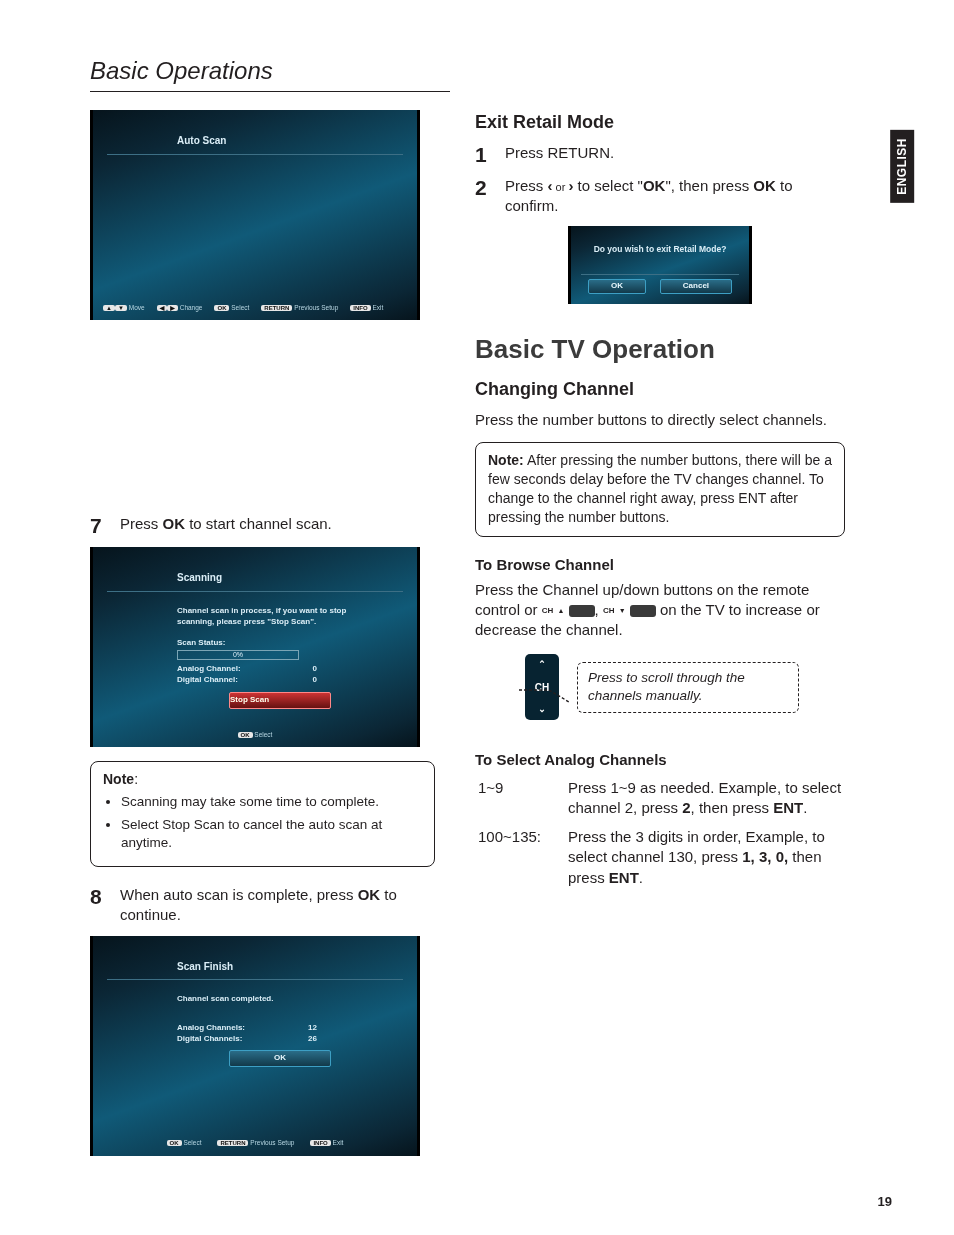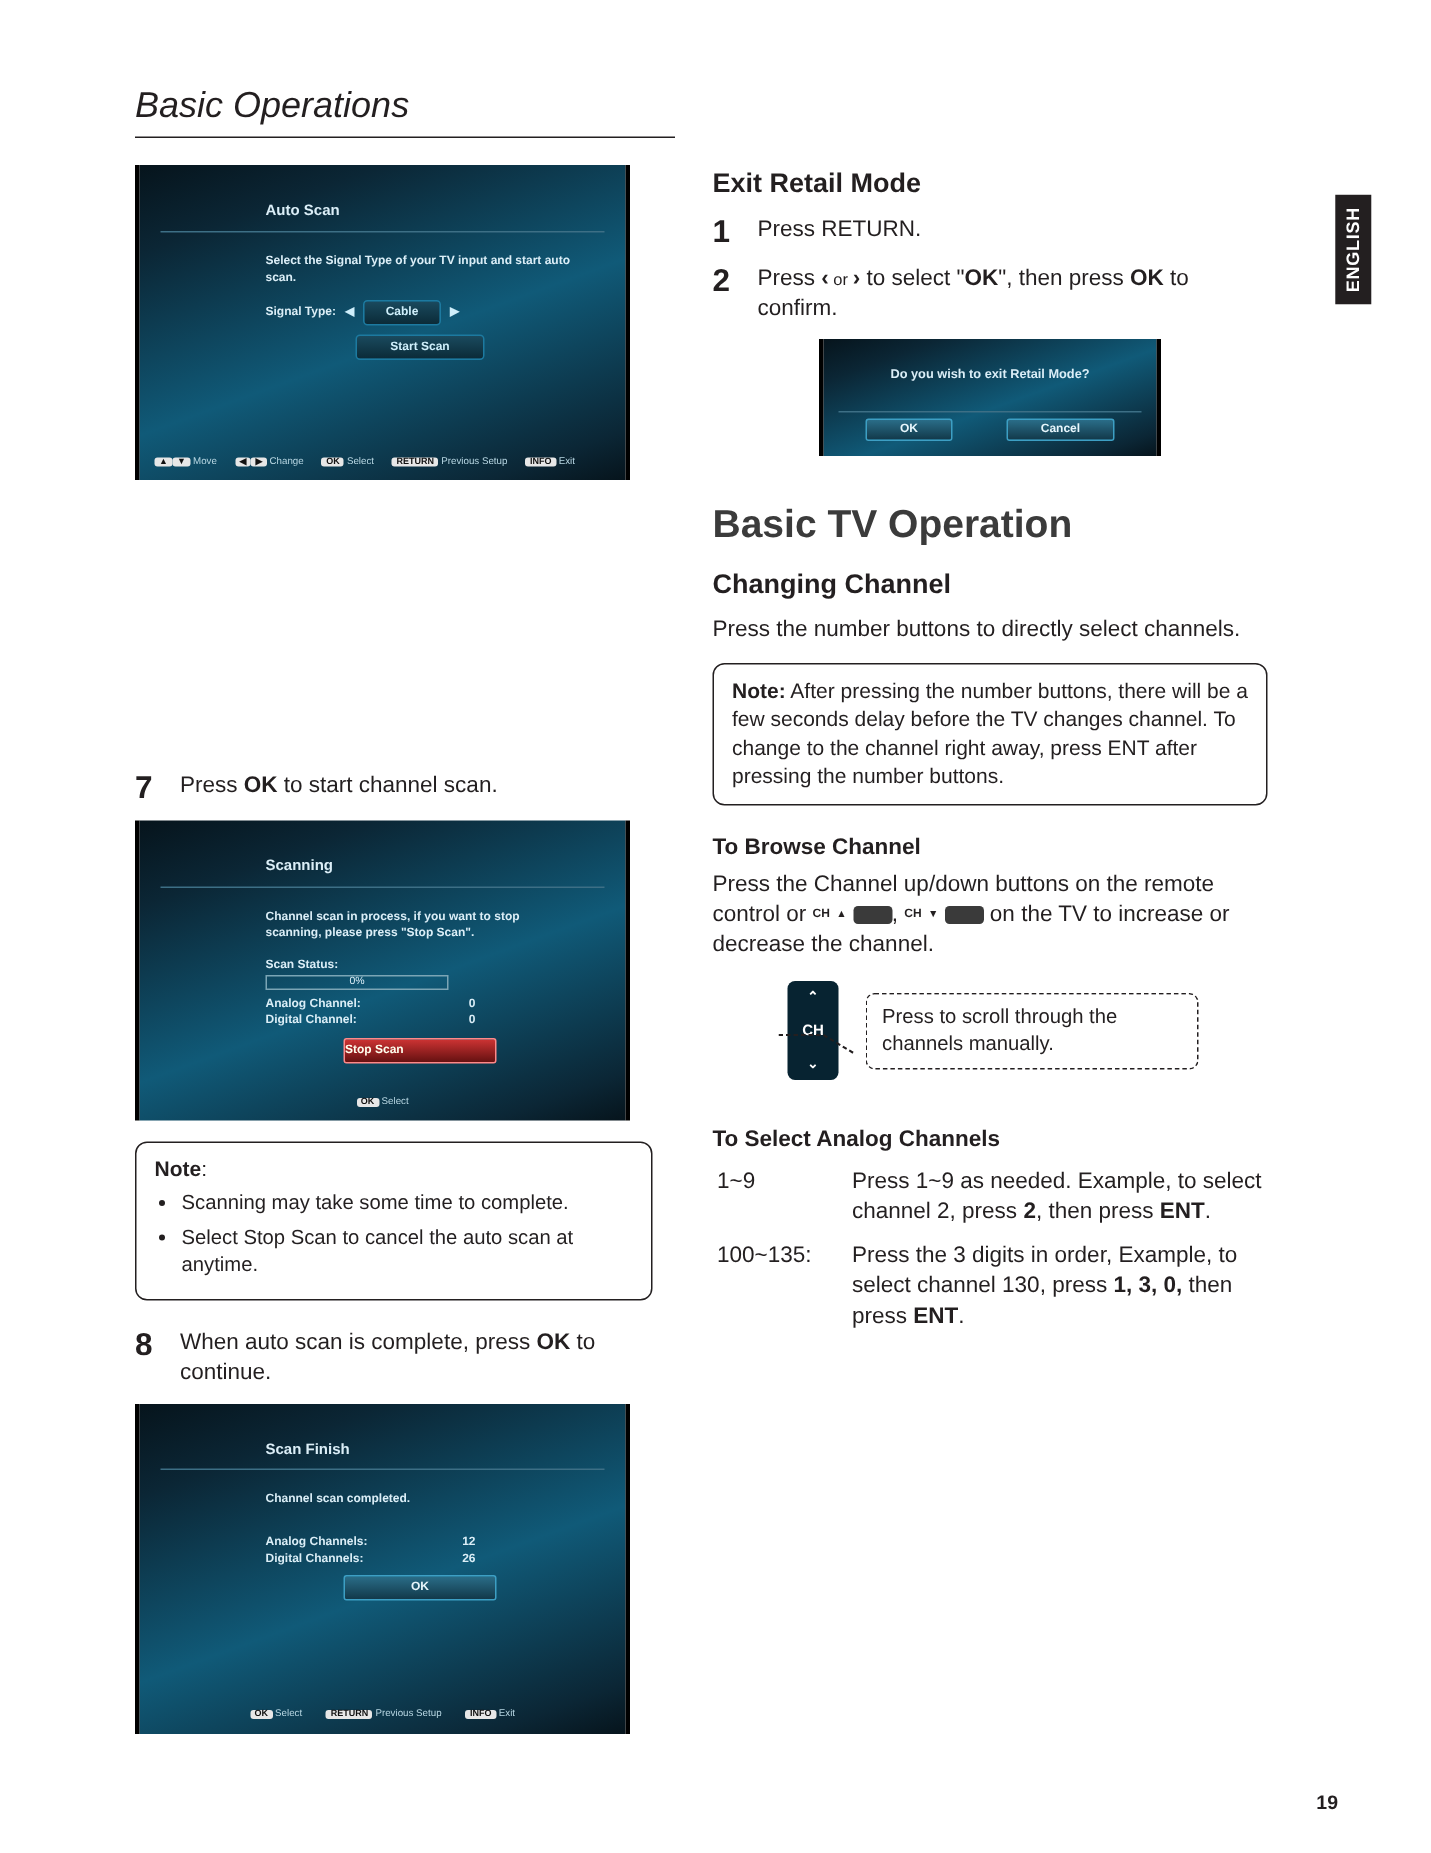--- a/index.html
+++ b/index.html
@@ -116,21 +116,21 @@
   .tv .prog-outer .pct { position:absolute; left:50%; top:-1px; transform:translateX(-50%); font-size:7px; }
   .tv .kv { display:flex; justify-content:space-between; font-size:8px; font-weight:700; width:140px;gap:32px; }
   .tv .stop { 
     display:block; margin:6px auto 0 auto; width:100px; text-align:left;
     background: linear-gradient(#c33,#611); border:1px solid #f88; color:#ffe; font-size:8px; font-weight:700; padding:2px 0; border-radius:2px;
   }
   .tv .okbtn {
     display:block; margin:6px auto 0 auto; width:100px; text-align:center;
     background: linear-gradient(#2a6d88,#12394a); border:1px solid #3d9fc4; color:#e7f6fc; font-size:8px; font-weight:700; padding:2px 0; border-radius:2px;
   }
-  .tv.small { height: 78px; width: 228px; padding: 18px 10px 6px 10px; margin: 10px auto 0 auto;}
+  .tv.small { height: 78px; width: 184px; padding: 18px 10px 6px 10px; margin: 10px auto 0 auto;}
   .tv.small .q { text-align:center; font-weight:700; font-size:8.5px; margin-bottom:18px; }
   .tv.small .btnrow { display:flex; justify-content:space-around; border-top:1px solid #3d6f85; padding-top:4px;}
   .tv.small .sbtn { 
     background: linear-gradient(#2a6d88,#12394a); border:1px solid #3d9fc4; color:#e7f6fc; font-size:8px; font-weight:700; padding:1px 22px; border-radius:2px;
   }
   .note-box {
     border: 1px solid #231f20;
     border-radius: 8px;
     padding: 8px 12px 10px 12px;
     font-size: 14px;
@@ -169,20 +169,21 @@
     box-sizing:border-box;
   }
   .ch-btn .tri { font-size:9px; line-height:1; }
   .callout {
     border:1.5px dashed #231f20;
     border-radius:6px;
     padding:6px 10px;
     font-size:13.5px;
     width:200px;
     position:relative;
+    font-style:italic;
   }
   .callout-line {
     position:absolute;
     left:-58px;
     top:20px;
     width:60px;
     height:24px;
   }
   .analog-table { width:100%; font-size:15px; }
   .analog-table td:first-child { width:86px; vertical-align:top; padding-bottom:6px;}
@@ -197,32 +198,20 @@
   <div class="page-header">Basic Operations</div>
 
   <div class="lang-tab">ENGLISH</div>
 
   <div class="cols">
 
     <div class="col-left">
 
       <div class="tv" style="height:210px;">
         <div class="panel-title">Auto Scan</div>
-        <div class="panel-body">
-          <div class="instr">Select the Signal Type of your TV input and start auto scan.</div>
-          <div class="row">
-            <span>Signal Type:</span>
-            <span class="arrow">◀</span>
-            <span class="pill">Cable</span>
-            <span class="arrow">▶</span>
-          </div>
-          <div class="row" style="justify-content:center; margin-top:4px;">
-            <span class="pill" style="padding:2px 22px;">Start Scan</span>
-          </div>
-        </div>
         <div class="footer" style="position:absolute; bottom:6px; left:10px; right:10px;">
           <span><span class="kebox">▲</span><span class="kebox">▼</span> <span>Move</span></span>
           <span><span class="kebox">◀</span><span class="kebox">▶</span> <span>Change</span></span>
           <span><span class="kebox">OK</span> <span>Select</span></span>
           <span><span class="kebox">RETURN</span> <span>Previous Setup</span></span>
           <span><span class="kebox">INFO</span> <span>Exit</span></span>
         </div>
       </div>
 
       <div style="height:180px;"></div>

